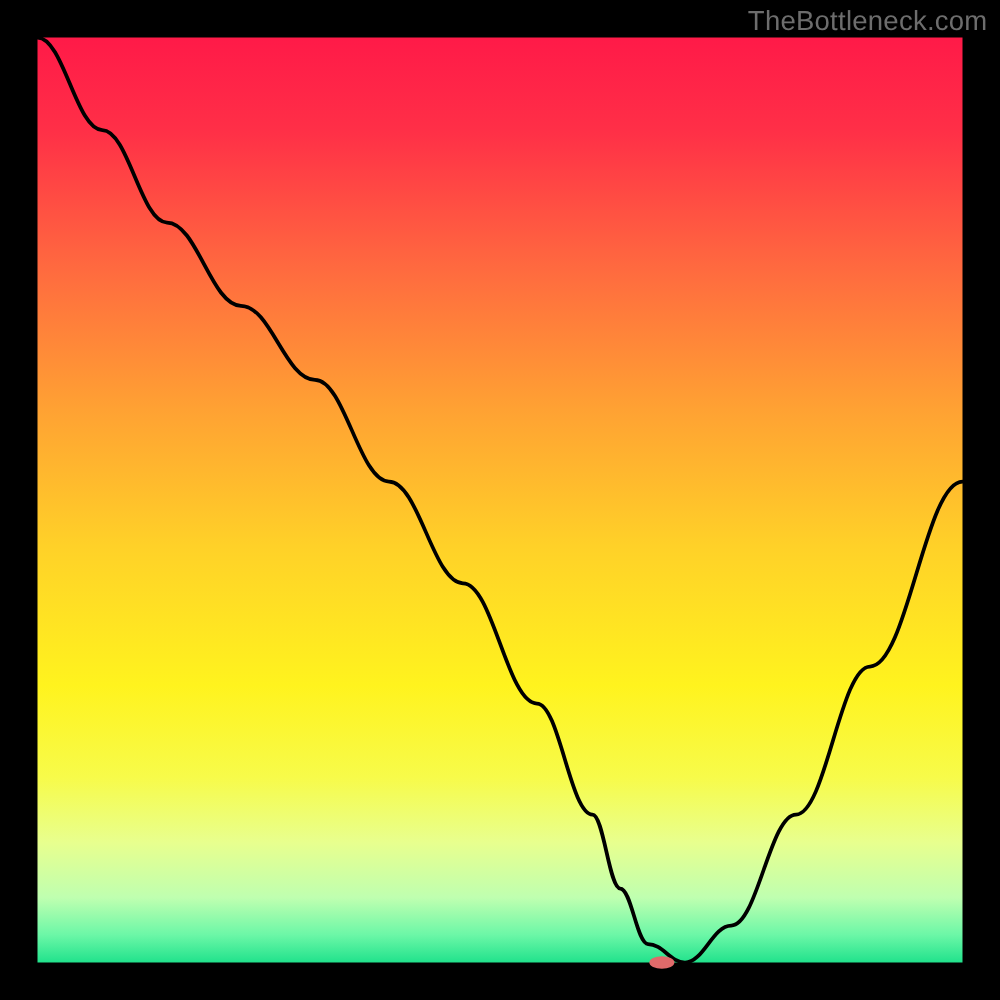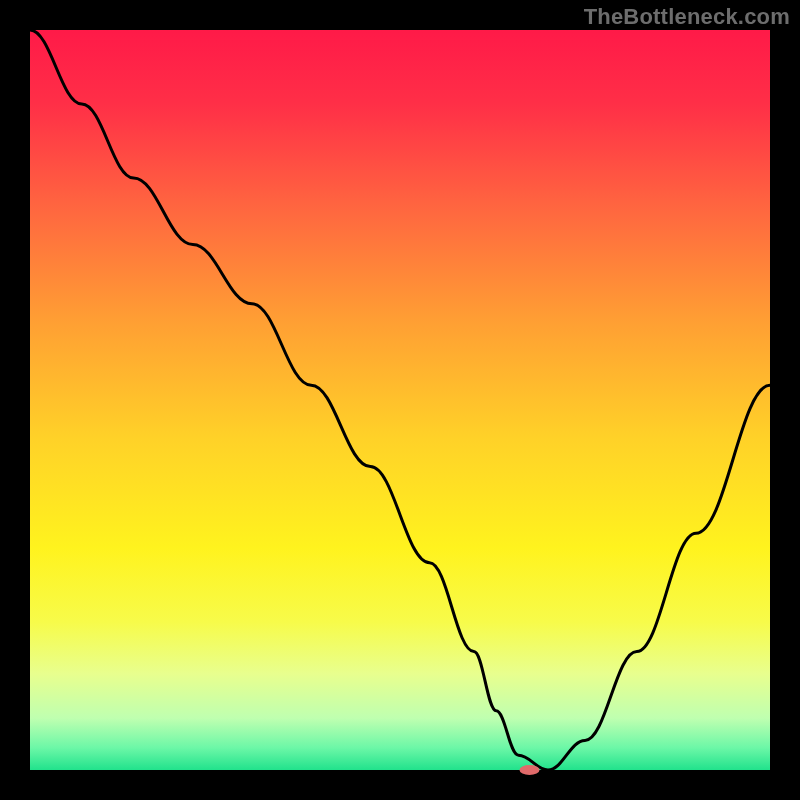--- a/index.html
+++ b/index.html
@@ -14,21 +14,21 @@
     position: relative;
     width: 800px;
     height: 800px;
   }
   .watermark {
     position: absolute;
     top: 4px;
     right: 10px;
     font-family: Arial, Helvetica, sans-serif;
     font-size: 22px;
-    font-weight: bold;
+    font-weight: normal;
     color: #6d6d6d;
     letter-spacing: 0.2px;
   }
   svg { display: block; }
 </style>
 </head>
 <body>
 <div class="wrap">
 
 <svg id="chart-svg" width="800" height="800" viewBox="0 0 800 800">

